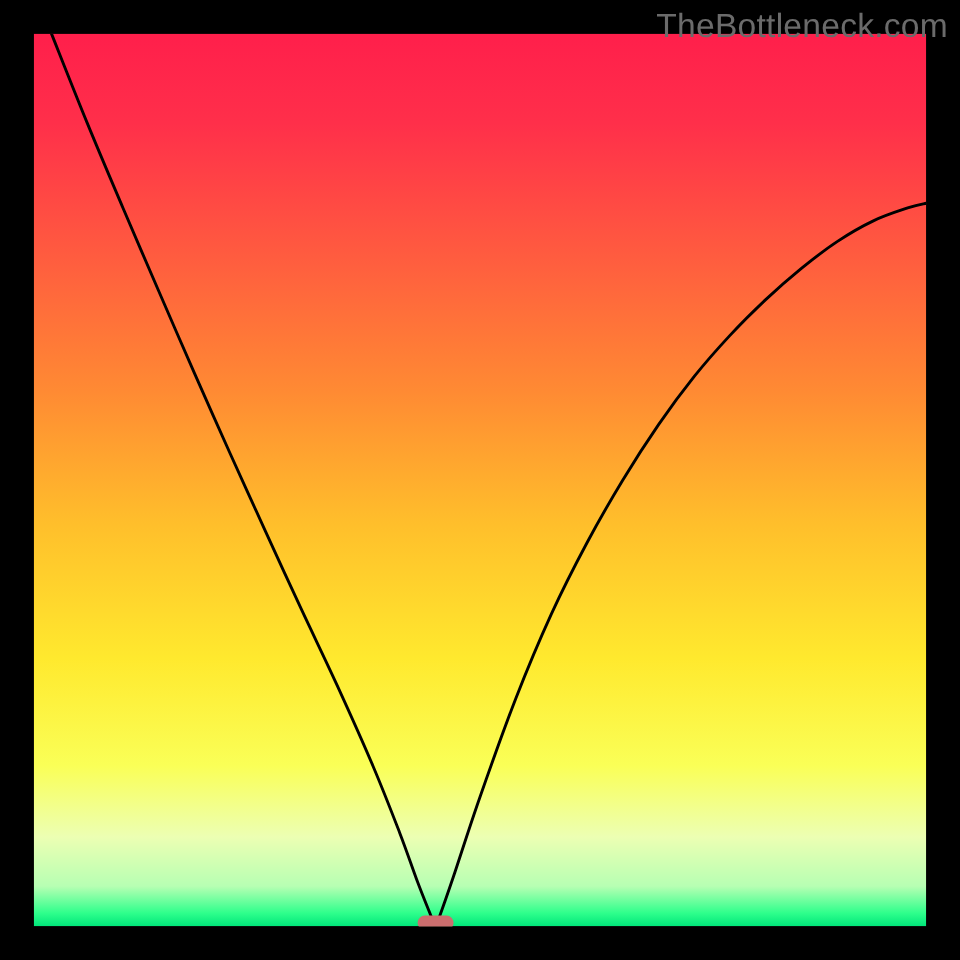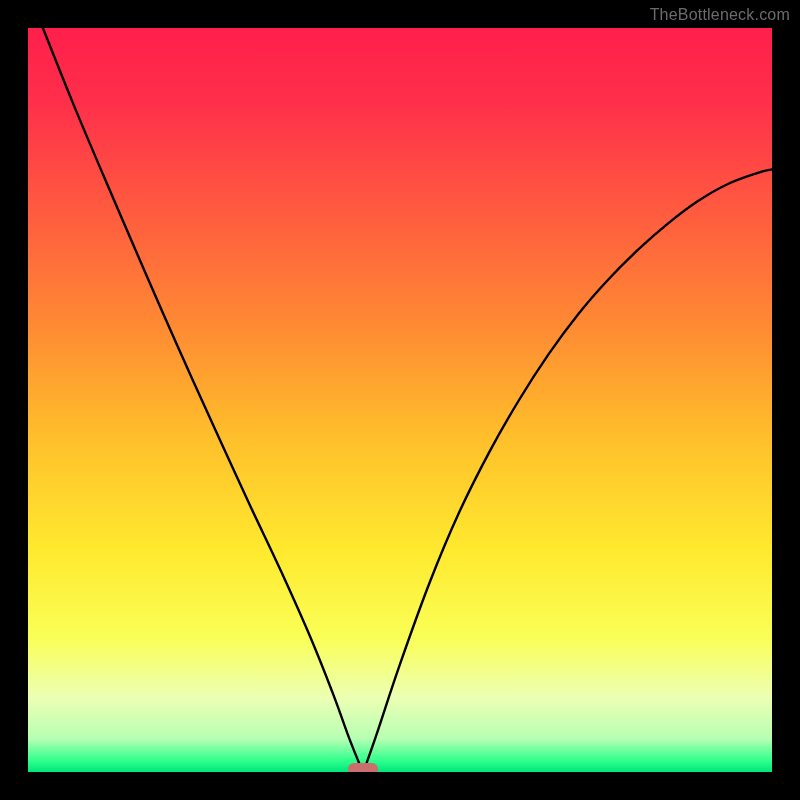--- a/index.html
+++ b/index.html
@@ -15,21 +15,21 @@
     position: relative;
     width: 800px;
     height: 800px;
     background: #000;
   }
   .watermark {
     position: absolute;
     top: 6px;
     right: 10px;
     color: #6b6b6b;
-    font-size: 16px;
+    font-size: 28px;
     font-weight: 500;
     letter-spacing: 0.2px;
     z-index: 20;
     pointer-events: none;
   }
   .plot {
     position: absolute;
     left: 28px;
     top: 28px;
     width: 744px;

